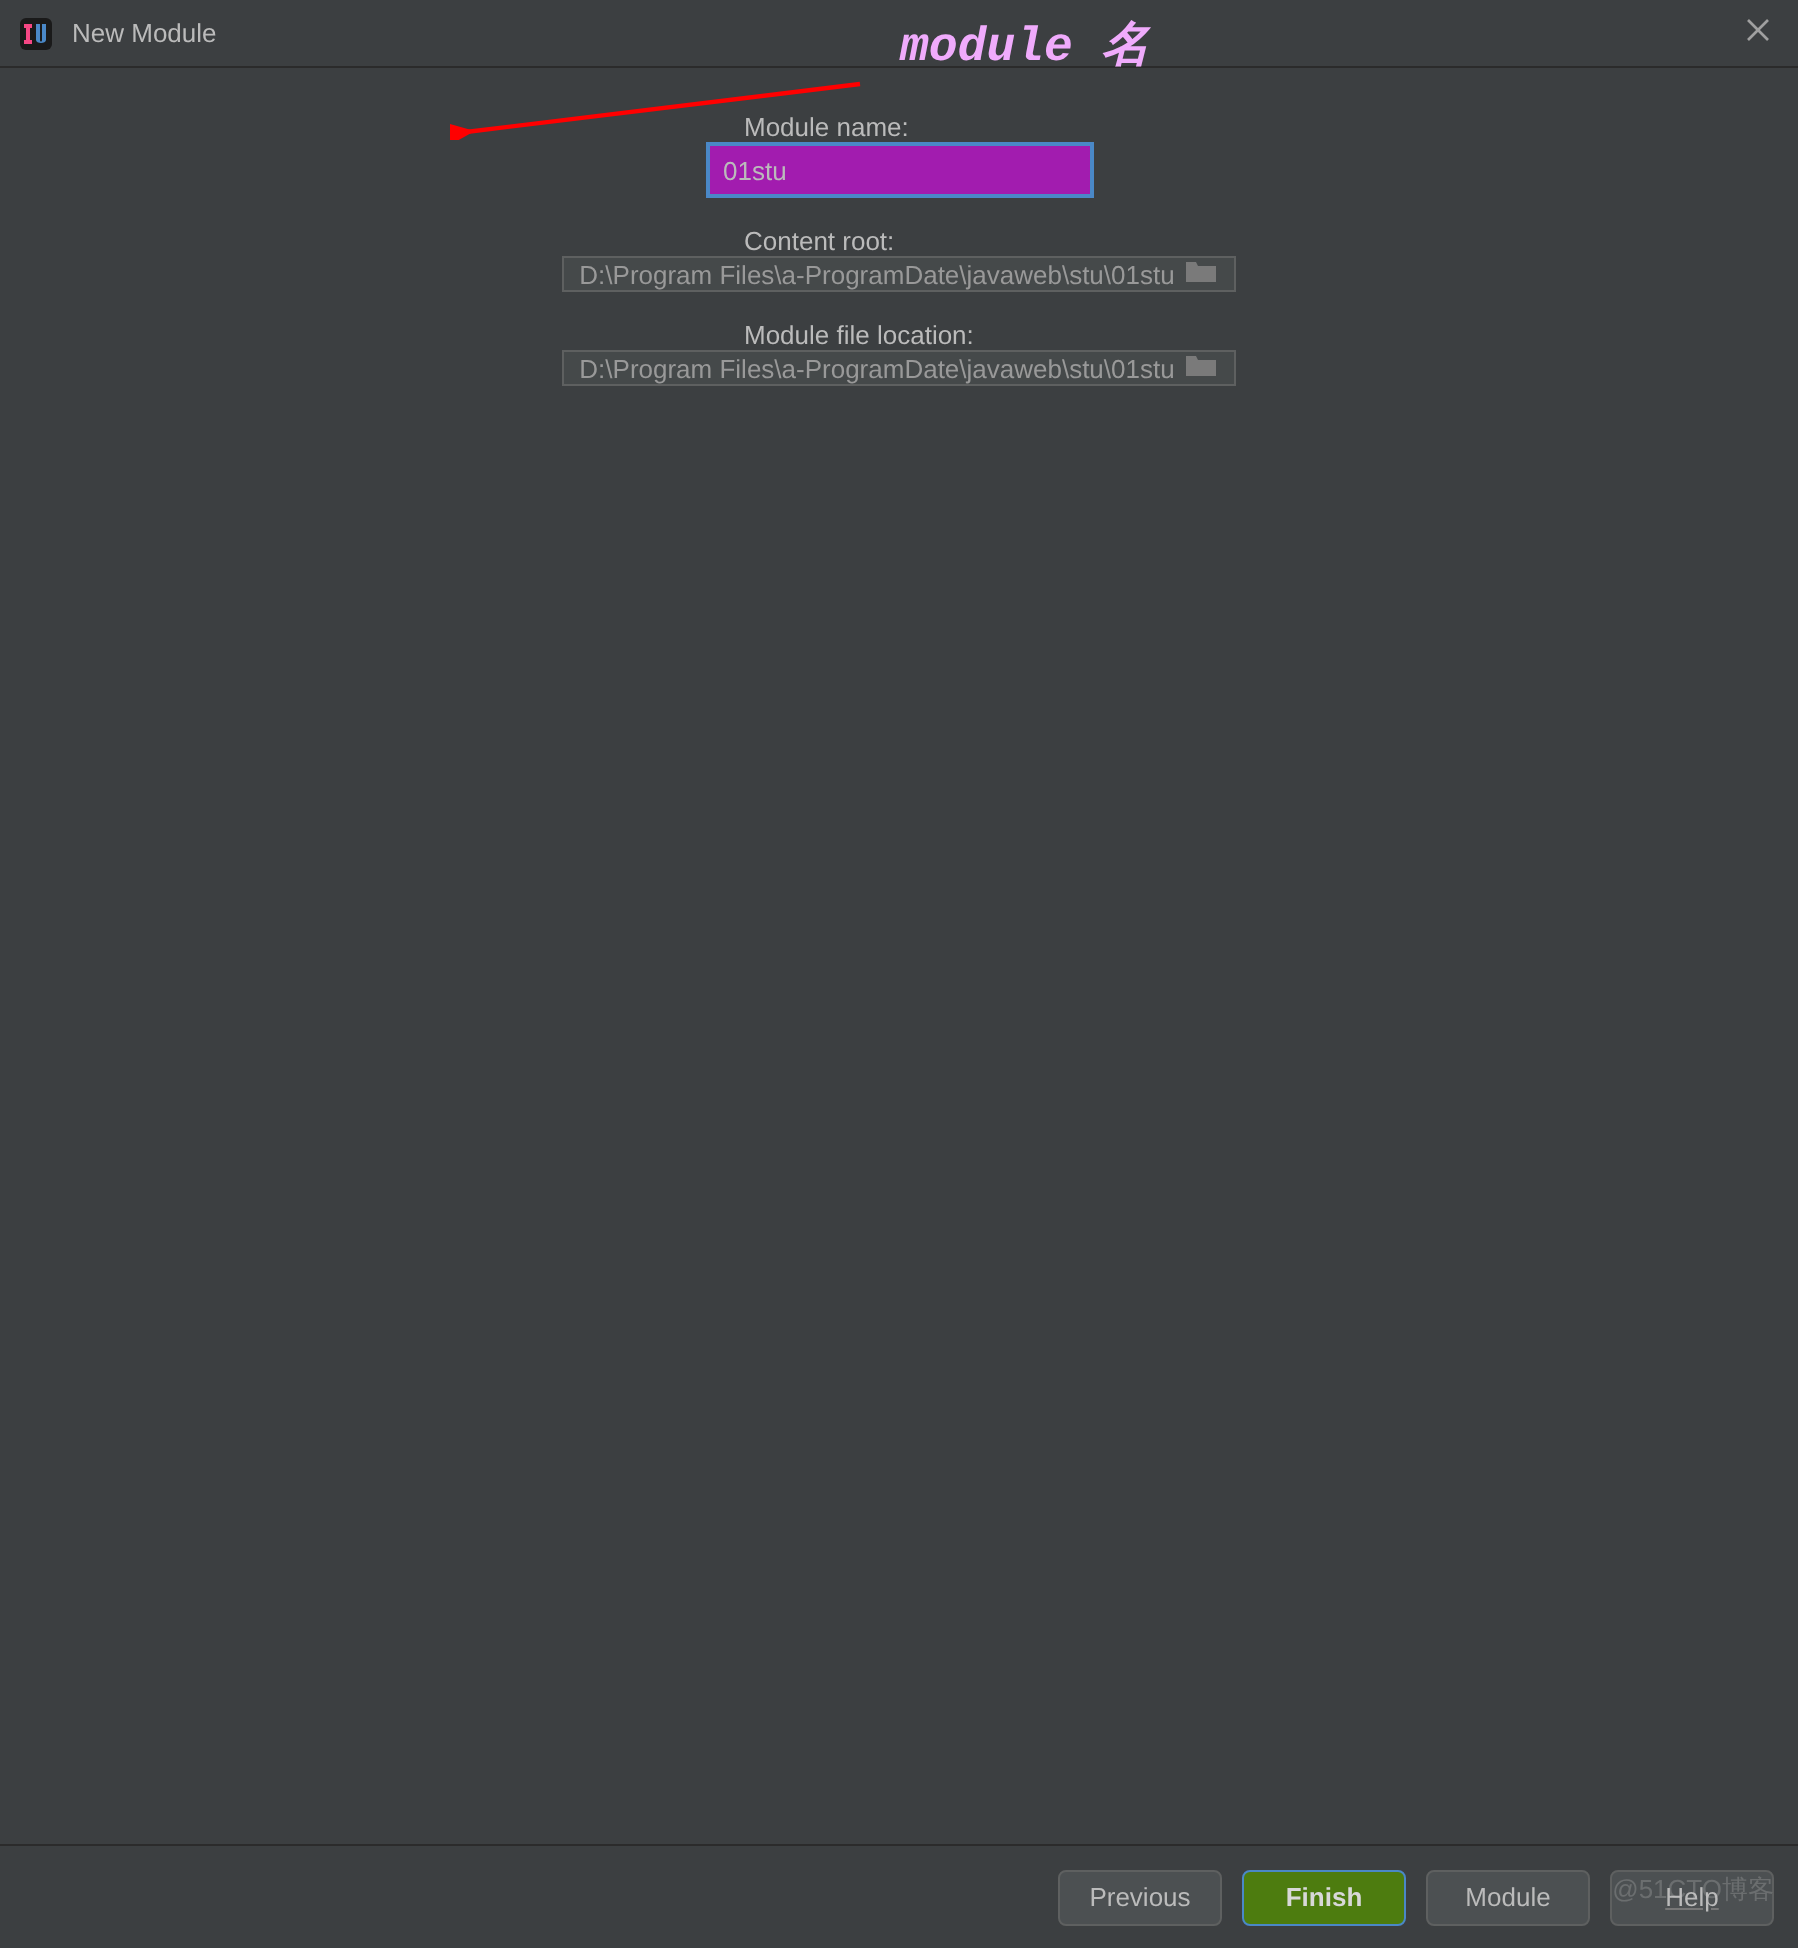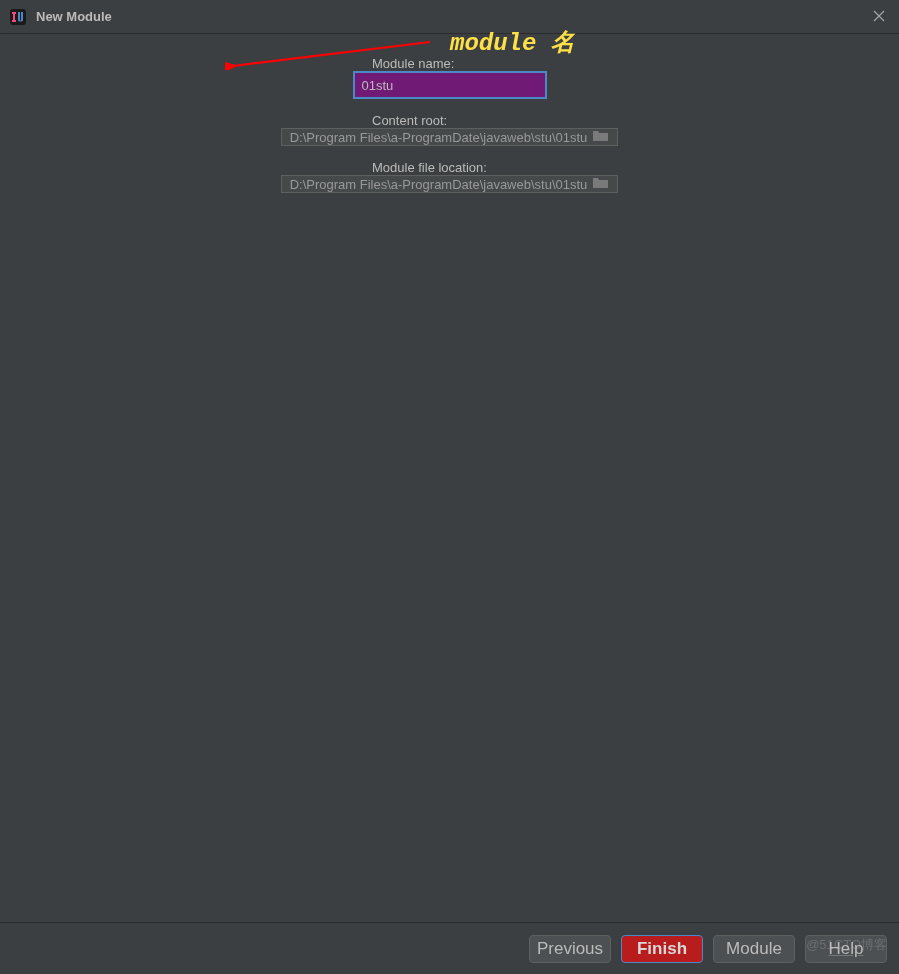--- a/index.html
+++ b/index.html
@@ -13,44 +13,43 @@
     overflow: hidden;
     position: relative;
   }
   .titlebar {
     height: 34px;
     display: flex;
     align-items: center;
     padding: 0 8px 0 10px;
     background: #3c3f41;
     border-bottom: 1px solid #2b2b2b;
-    font-weight: bold;
   }
   .titlebar .app-icon {
     width: 16px; height: 16px;
     margin-right: 10px;
     display: inline-block;
   }
   .titlebar .title {
     flex: 1;
     color: #bbbbbb;
     font-size: 13px;
   }
   .titlebar .close-icon {
     color: #a0a0a0;
     font-size: 16px;
     width: 24px;
     text-align: center;
     cursor: pointer;
   }
   .annotation {
     position: absolute;
-    top: 26px;
+    top: 6px;
     left: 450px;
-    color: #fde047;
+    color: #f0abfc;
     font-family: "Courier New", monospace;
     font-size: 24px;
     font-weight: bold;
     font-style: italic;
     pointer-events: none;
     z-index: 10;
   }
   .arrow-svg {
     position: absolute;
     top: 40px;
@@ -87,21 +86,21 @@
     height: 28px;
     background: #45494a;
     border: 1px solid #5e6060;
     color: #bbbbbb;
     padding: 0 8px;
     font-size: 13px;
     outline: none;
   }
   input.text-input.focused {
     border: 2px solid #4a88c7;
-    background: #701a75;
+    background: #a21caf;
     padding: 0 7px;
   }
   .path-box {
     flex: 1;
     height: 44px;
     background: #45494a;
     border: 1px solid #5e6060;
     color: #999999;
     display: flex;
     align-items: center;
@@ -129,28 +128,28 @@
     gap: 10px;
     background: #3c3f41;
   }
   .btn {
     min-width: 82px;
     height: 28px;
     background: #4c5052;
     border: 1px solid #5e6060;
     color: #bbbbbb;
     border-radius: 4px;
-    font-size: 17px;
+    font-size: 13px;
     cursor: pointer;
     display: flex;
     align-items: center;
     justify-content: center;
   }
   .btn.primary {
-    background: #b91c1c;
+    background: #4d7c0f;
     border: 1px solid #4a88c7;
     color: #d8d8d8;
     font-weight: 600;
   }
   .btn.help {
     text-decoration: underline;
     text-decoration-color: #777;
   }
   .watermark {
     position: absolute;

